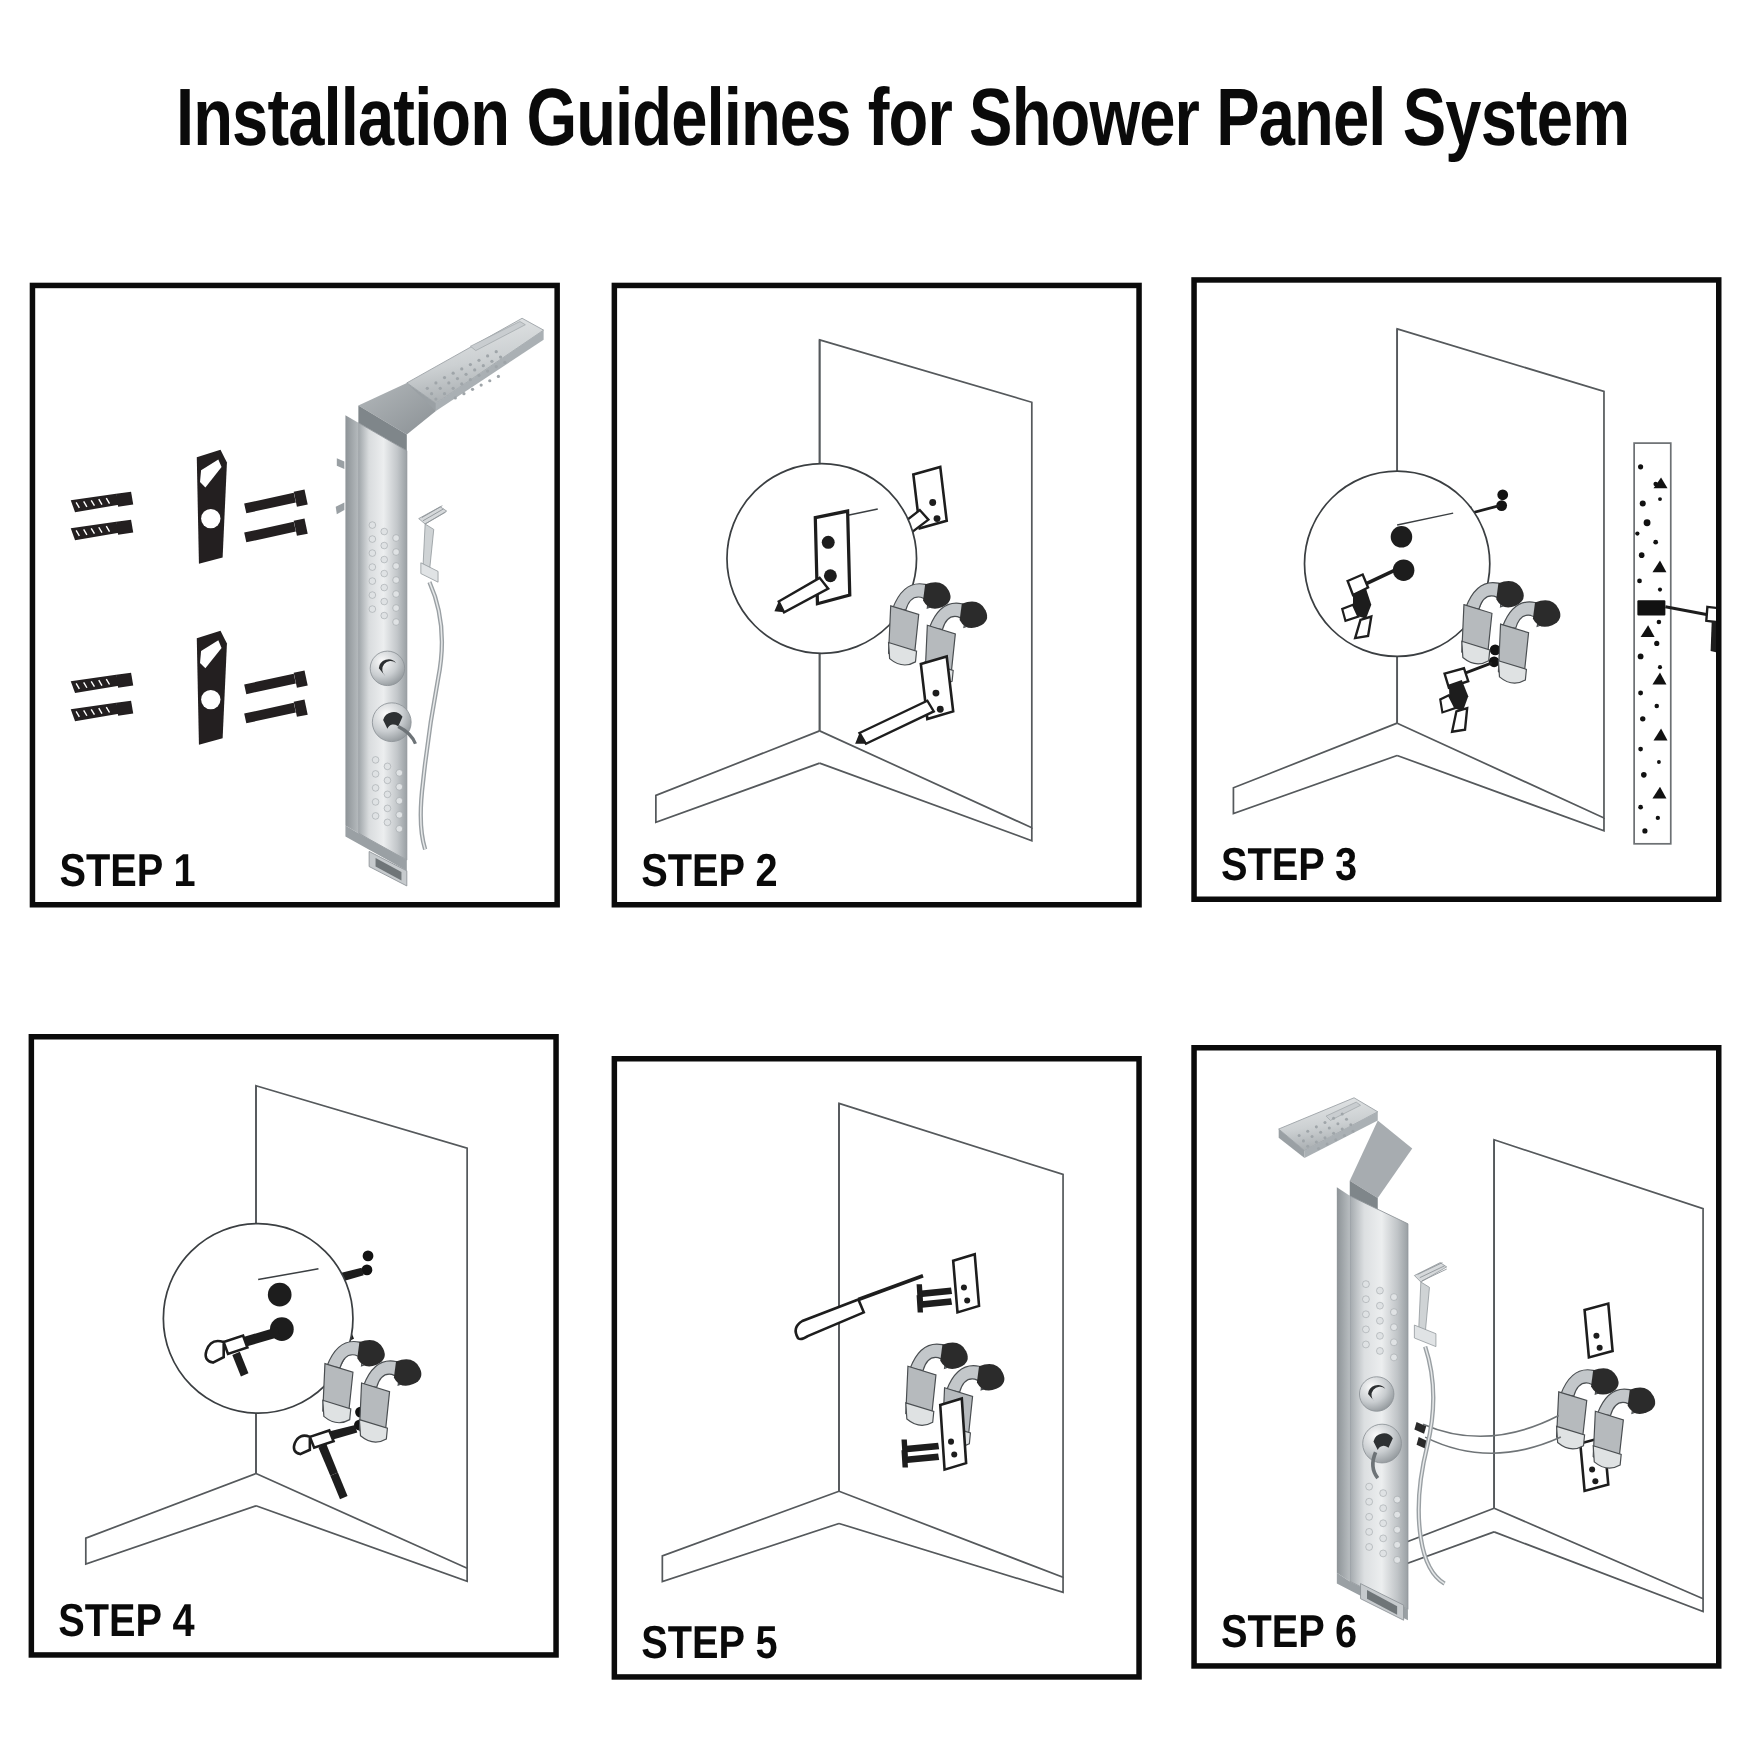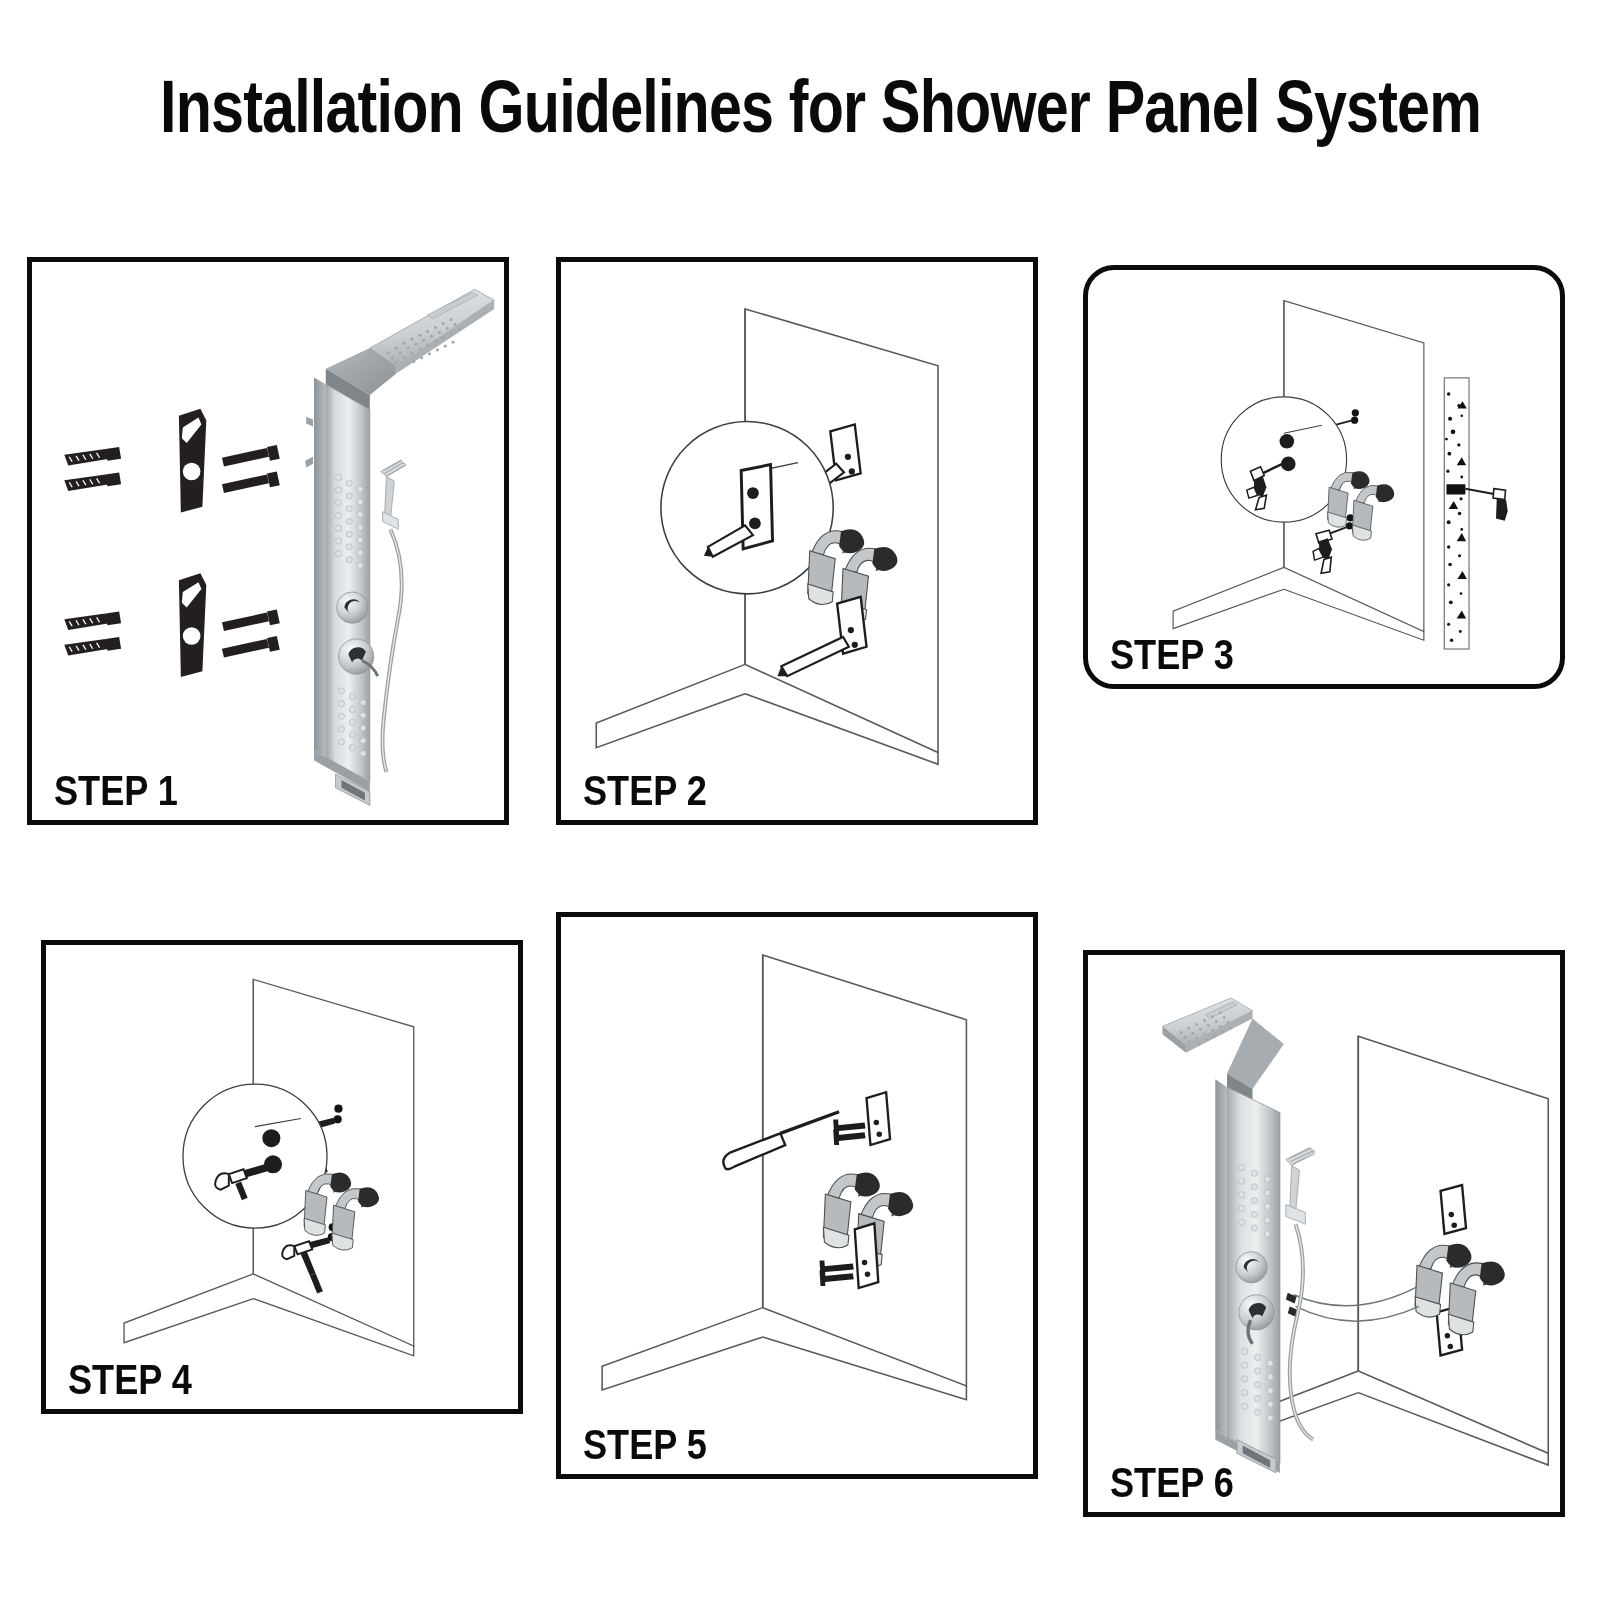--- a/index.html
+++ b/index.html
@@ -323,21 +323,21 @@
         </g>
         <g>
           <path d="M225 412 L288 382 L294 392 L231 422 Z" fill="#ffffff" stroke="#1d1d1d" stroke-width="2.2"></path>
           <path d="M225 412 L231 422 L221 422 Z" fill="#1d1d1d"></path>
         </g>
       </svg>
     </div>
     <div class="step-label">STEP 2</div>
   </div>
 
-  <div class="panel" style="left:1083px;top:265px;width:482px;height:424px;border-radius:31px;">
+  <div class="panel" style="left:1083px;top:252px;width:482px;height:568px;">
     <div class="panel-stage">
       <svg viewBox="0 0 482 568" xmlns="http://www.w3.org/2000/svg">
         <g fill="none" stroke="#55595c" stroke-width="1.6">
           <path d="M186 42 L378 100 L378 496 L186 408 Z" fill="#ffffff"></path>
           <path d="M186 408 L34 468 L34 492 L186 438" fill="#ffffff"></path>
           <path d="M186 42 L186 408"></path>
           <path d="M378 496 L378 508 L186 438"></path>
         </g>
 
         <circle cx="284" cy="196" r="5" fill="#131313"></circle>
@@ -427,21 +427,21 @@
             <path d="M435 300 L478 308" stroke="#1d1d1d" stroke-width="2.8" fill="none"></path>
             <path d="M474 300 l16 2 -1 13 -16 -2 z" fill="#ffffff" stroke="#1d1d1d" stroke-width="2.2"></path>
             <path d="M478 314 l13 2 2 15 -4 13 -12 -3 z" fill="#1d1d1d"></path>
           </g>
         </g>
       </svg>
     </div>
     <div class="step-label">STEP 3</div>
   </div>
 
-  <div class="panel" style="left:41px;top:940px;width:482px;height:474px;">
+  <div class="panel" style="left:26px;top:940px;width:482px;height:567px;">
     <div class="panel-stage">
       <svg viewBox="0 0 482 567" xmlns="http://www.w3.org/2000/svg">
         <g fill="none" stroke="#55595c" stroke-width="1.6">
           <path d="M206 42 L402 100 L402 490 L206 402 Z" fill="#ffffff"></path>
           <path d="M206 402 L48 462 L48 486 L206 432" fill="#ffffff"></path>
           <path d="M206 42 L206 402"></path>
           <path d="M402 490 L402 502 L206 432"></path>
         </g>
 
         <circle cx="310" cy="200" r="5" fill="#131313"></circle>
@@ -492,21 +492,21 @@
           <path d="M256 368 l18 -6 4 10 -18 6 z" fill="#ffffff" stroke="#1d1d1d" stroke-width="2.4"></path>
           <path d="M256 368 q-10 -4 -14 6 q-3 8 5 10 l9 -4 z" fill="#ffffff" stroke="#1d1d1d" stroke-width="2.4"></path>
           <path d="M264 378 l11 26 7 -3 -11 -27 z" fill="#1d1d1d"></path>
           <path d="M275 404 l9 22 7 -3 -9 -22 z" fill="#1d1d1d"></path>
         </g>
       </svg>
     </div>
     <div class="step-label">STEP 4</div>
   </div>
 
-  <div class="panel" style="left:556px;top:912px;width:482px;height:567px;">
+  <div class="panel" style="left:556px;top:960px;width:482px;height:567px;">
     <div class="panel-stage">
       <svg viewBox="0 0 482 567" xmlns="http://www.w3.org/2000/svg">
         <g fill="none" stroke="#55595c" stroke-width="1.6">
           <path d="M206 38 L414 104 L414 478 L206 398 Z" fill="#ffffff"></path>
           <path d="M206 398 L42 458 L42 482 L206 428" fill="#ffffff"></path>
           <path d="M206 38 L206 398"></path>
           <path d="M414 478 L414 492 L206 428"></path>
         </g>
 
         <g>

